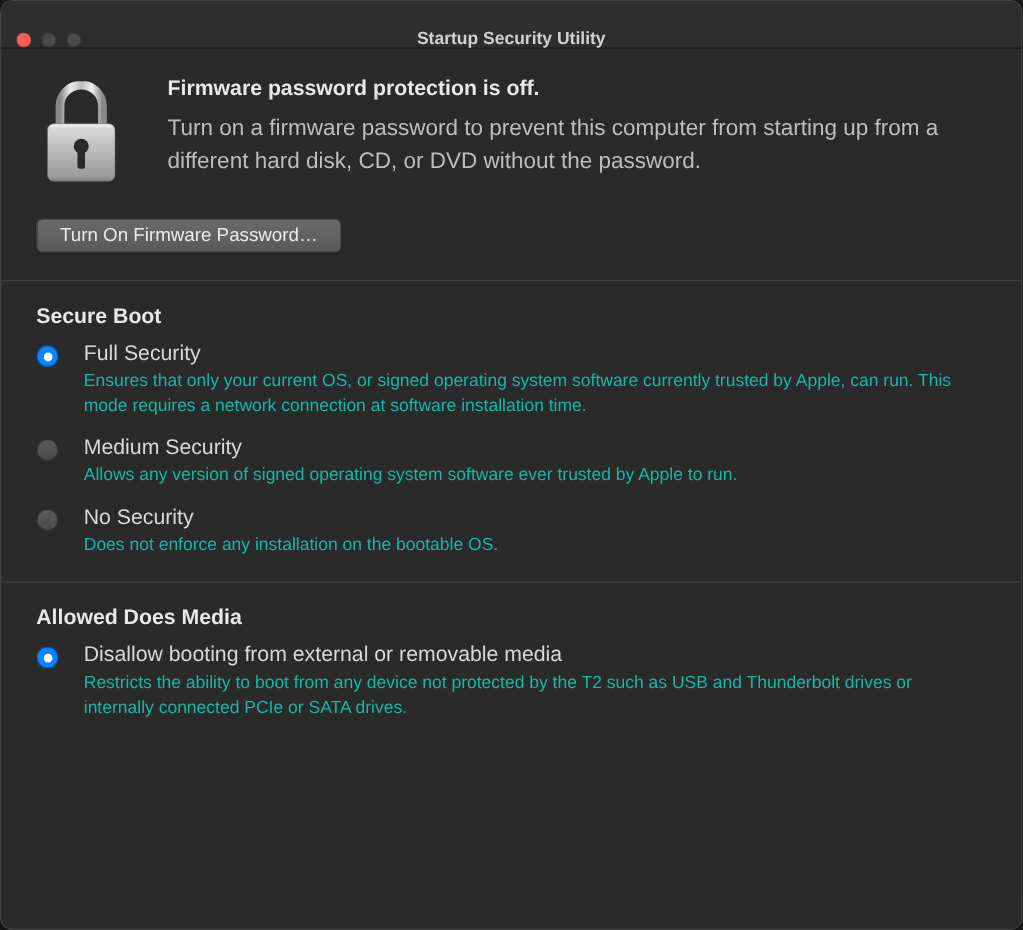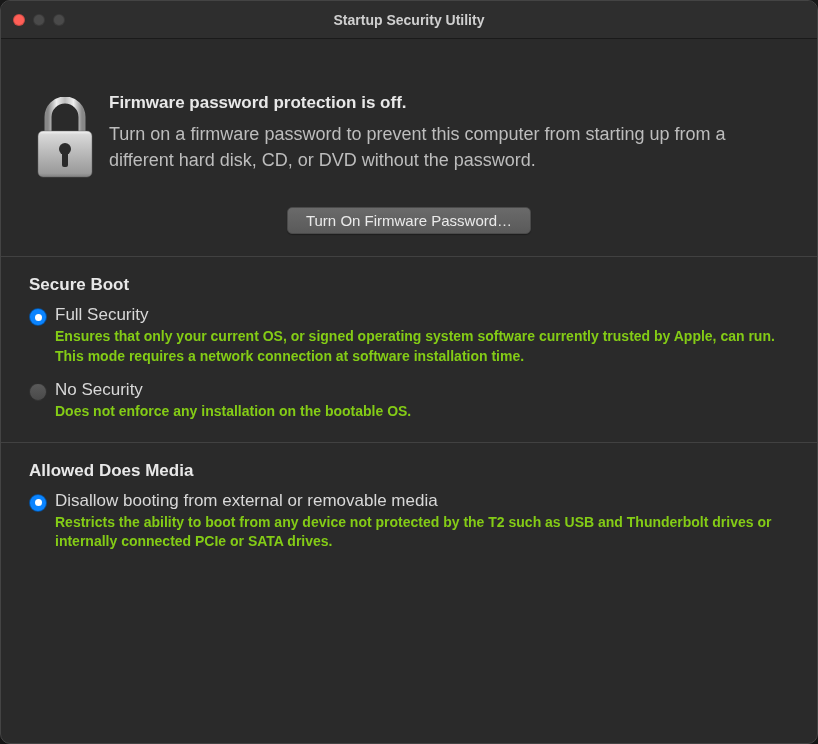--- a/index.html
+++ b/index.html
@@ -22,21 +22,21 @@
       overflow: hidden;
       box-shadow: 0 20px 60px rgba(0,0,0,0.5);
       display: flex;
       flex-direction: column;
       border: 1px solid #444;
     }
     .titlebar {
       height: 38px;
       background: #2e2e2e;
       display: flex;
-      align-items: center;
+      align-items: flex-end;
       padding: 0 12px;
       position: relative;
       border-bottom: 1px solid #1a1a1a;
     }
     .traffic-lights {
       display: flex;
       gap: 8px;
       align-items: center;
     }
     .traffic-light {
@@ -103,21 +103,21 @@
       border-bottom: none;
     }
     .section-title {
       font-size: 17px;
       font-weight: 700;
       color: #e8e8e8;
       margin-bottom: 10px;
     }
     .radio-option {
       display: flex;
-      gap: 8px;
+      gap: 20px;
       margin-bottom: 14px;
       cursor: pointer;
     }
     .radio-option:last-child {
       margin-bottom: 0;
     }
     .radio-outer {
       width: 18px;
       height: 18px;
       border-radius: 50%;
@@ -144,35 +144,33 @@
       flex: 1;
     }
     .radio-label {
       font-size: 17px;
       color: #d8d8d8;
       margin-bottom: 2px;
     }
     .radio-desc {
       font-size: 14px;
       line-height: 1.4;
-      color: #84cc16;
-      font-weight: bold;
+      color: #14b8a6;
     }
     .firmware-top {
       display: flex;
-      gap: 8px;
-      margin-top: 32px;
+      gap: 33px;
     }
     .firmware-block {
       padding: 22px 28px 22px 28px;
       border-bottom: 1px solid #414141;
     }
     .firmware-button-container {
       display: flex;
-      justify-content: center;
+      justify-content: flex-start;
       margin-top: 28px;
     }
   </style>
 </head>
 <body>
 
 <div class="window">
 
   <div class="titlebar">
     <div class="traffic-lights">
@@ -227,20 +225,27 @@
       <div class="radio-option">
         <div class="radio-outer radio-selected">
           <div class="radio-inner"></div>
         </div>
         <div class="radio-text">
           <div class="radio-label">Full Security</div>
           <div class="radio-desc">Ensures that only your current OS, or signed operating system software currently trusted by Apple, can run. This mode requires a network connection at software installation time.</div>
         </div>
       </div>
 
+      <div class="radio-option">
+        <div class="radio-outer radio-unselected"></div>
+        <div class="radio-text">
+          <div class="radio-label">Medium Security</div>
+          <div class="radio-desc">Allows any version of signed operating system software ever trusted by Apple to run.</div>
+        </div>
+      </div>
 
       <div class="radio-option">
         <div class="radio-outer radio-unselected"></div>
         <div class="radio-text">
           <div class="radio-label">No Security</div>
           <div class="radio-desc">Does not enforce any installation on the bootable OS.</div>
         </div>
       </div>
     </div>
 

